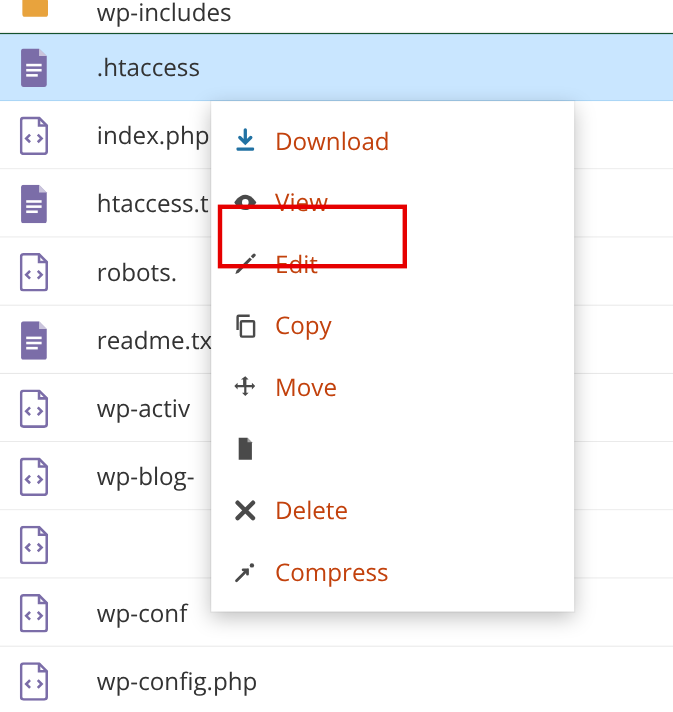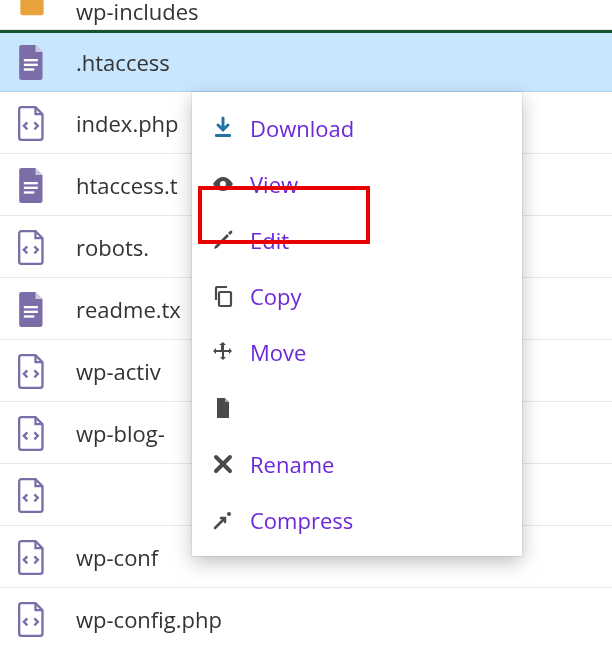--- a/index.html
+++ b/index.html
@@ -15,29 +15,30 @@
     }
     .file-list { width: 100%; }
     .file-row {
       display: flex;
       align-items: center;
       height: 62px;
       border-bottom: 1px solid #e8e8e8;
       padding-left: 18px;
       cursor: pointer;
       background: #fff;
+      gap: 12px;
     }
     .file-row.cutoff-top {
       height: 30px;
       align-items: flex-end;
       padding-bottom: 3px;
     }
     .file-row.selected {
       background: #c9e6ff;
-      border-top: 3px solid #14532d;
+      border-top: 1px solid #14532d;
       border-bottom: 1px solid #a8d4f5;
     }
     .file-icon {
       width: 28px;
       height: 34px;
       margin-right: 30px;
       flex-shrink: 0;
     }
     .file-name {
       font-size: 22px;
@@ -57,23 +58,23 @@
       padding: 8px 0;
       z-index: 10;
     }
     .menu-item {
       display: flex;
       align-items: center;
       height: 56px;
       padding: 0 18px;
       cursor: pointer;
       font-size: 22px;
-      color: #6d28d9;
-    }
-    .menu-item.primary { color: #6d28d9; }
+      color: #c2410c;
+    }
+    .menu-item.primary { color: #c2410c; }
     .menu-icon {
       width: 26px;
       height: 26px;
       margin-right: 14px;
       display: flex;
       align-items: center;
       justify-content: center;
       flex-shrink: 0;
     }
     .menu-icon svg { width: 24px; height: 24px; }
@@ -278,21 +279,21 @@
     </span>
   </div>
 
 
   <div class="menu-item">
     <span class="menu-icon">
       <svg viewBox="0 0 24 24" fill="#4a4a4a">
           <path d="M5 5 l14 14 M19 5 L5 19" stroke="#4a4a4a" stroke-width="4" stroke-linecap="round"></path>
         </svg>
     </span>
-    <span>Rename</span>
+    <span>Delete</span>
   </div>
 
   <div class="menu-item">
     <span class="menu-icon">
       <svg viewBox="0 0 24 24" fill="#4a4a4a">
           <path d="M4 20 L14 10 M10 10 h4 v4" stroke="#4a4a4a" stroke-width="2.5" fill="none" stroke-linecap="round"></path>
           <circle cx="18" cy="6" r="2"></circle>
         </svg>
     </span>
     <span>Compress</span>

